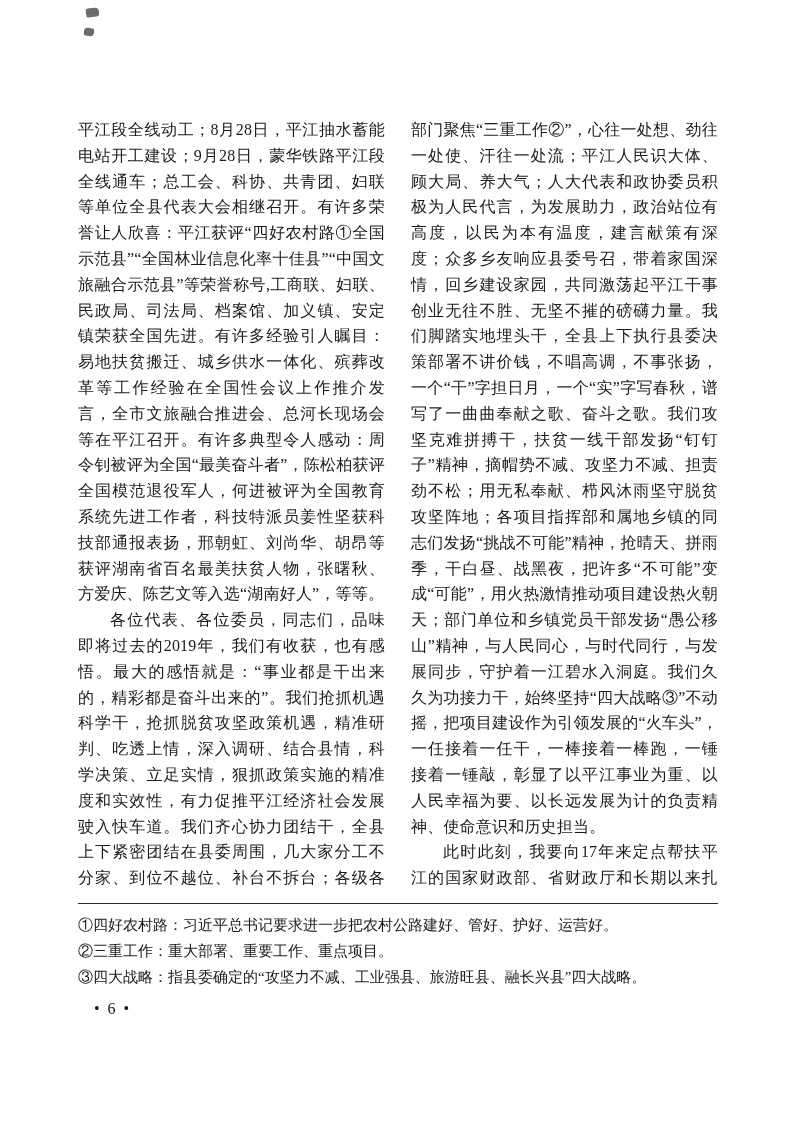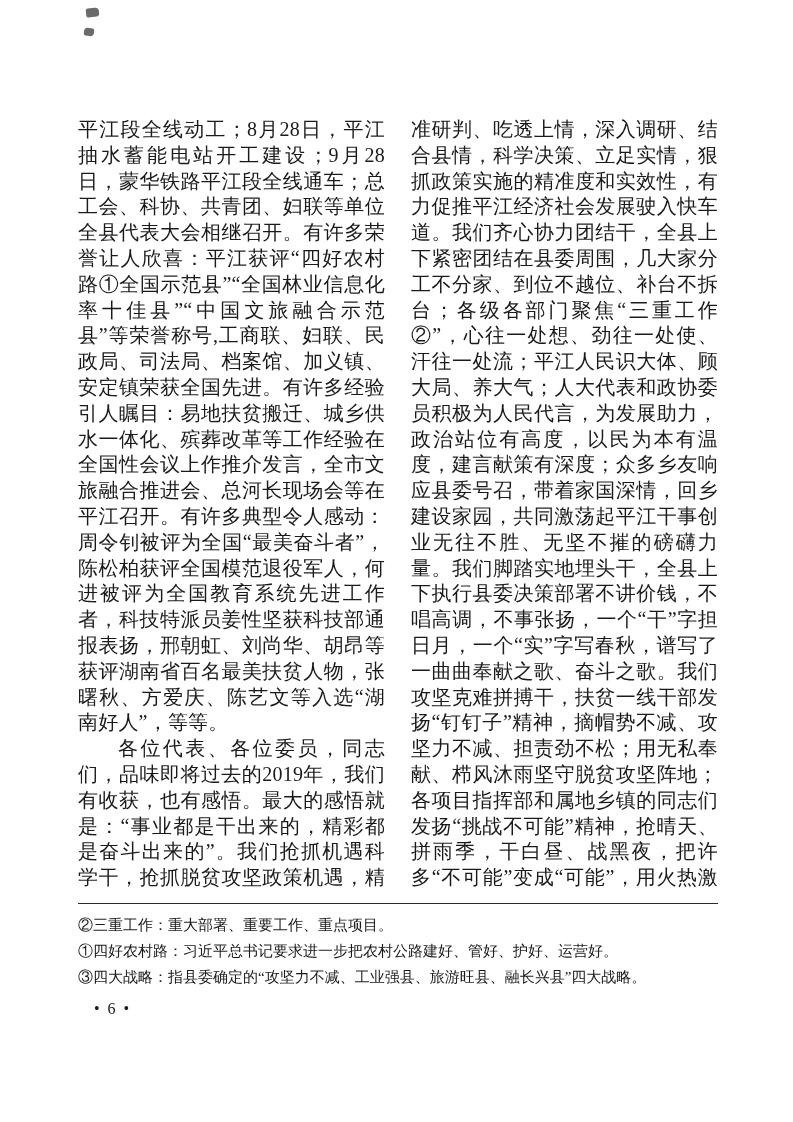--- a/index.html
+++ b/index.html
@@ -30,21 +30,21 @@
   .text-columns {
     position: absolute;
     left: 78px;
     top: 117px;
     width: 640px;
     height: 776px;
     column-count: 2;
     column-gap: 26px;
     column-fill: auto;
     overflow: hidden;
-    font-size: 20px;
+    font-size: 16px;
     line-height: 25.8px;
     text-align: justify;
     letter-spacing: 0.2px;
   }
   .para {
     margin: 0;
     text-indent: 2em;
     word-break: break-all;
   }
   .para.no-indent {
@@ -91,20 +91,20 @@
 
   <main class="text-columns">
     <p class="para no-indent">平江段全线动工；8月28日，平江抽水蓄能电站开工建设；9月28日，蒙华铁路平江段全线通车；总工会、科协、共青团、妇联等单位全县代表大会相继召开。有许多荣誉让人欣喜：平江获评“四好农村路①全国示范县”“全国林业信息化率十佳县”“中国文旅融合示范县”等荣誉称号,工商联、妇联、民政局、司法局、档案馆、加义镇、安定镇荣获全国先进。有许多经验引人瞩目：易地扶贫搬迁、城乡供水一体化、殡葬改革等工作经验在全国性会议上作推介发言，全市文旅融合推进会、总河长现场会等在平江召开。有许多典型令人感动：周令钊被评为全国“最美奋斗者”，陈松柏获评全国模范退役军人，何进被评为全国教育系统先进工作者，科技特派员姜性坚获科技部通报表扬，邢朝虹、刘尚华、胡昂等获评湖南省百名最美扶贫人物，张曙秋、方爱庆、陈艺文等入选“湖南好人”，等等。</p>
     <p class="para">各位代表、各位委员，同志们，品味即将过去的2019年，我们有收获，也有感悟。最大的感悟就是：“事业都是干出来的，精彩都是奋斗出来的”。我们抢抓机遇科学干，抢抓脱贫攻坚政策机遇，精准研判、吃透上情，深入调研、结合县情，科学决策、立足实情，狠抓政策实施的精准度和实效性，有力促推平江经济社会发展驶入快车道。我们齐心协力团结干，全县上下紧密团结在县委周围，几大家分工不分家、到位不越位、补台不拆台；各级各部门聚焦“三重工作②”，心往一处想、劲往一处使、汗往一处流；平江人民识大体、顾大局、养大气；人大代表和政协委员积极为人民代言，为发展助力，政治站位有高度，以民为本有温度，建言献策有深度；众多乡友响应县委号召，带着家国深情，回乡建设家园，共同激荡起平江干事创业无往不胜、无坚不摧的磅礴力量。我们脚踏实地埋头干，全县上下执行县委决策部署不讲价钱，不唱高调，不事张扬，一个“干”字担日月，一个“实”字写春秋，谱写了一曲曲奉献之歌、奋斗之歌。我们攻坚克难拼搏干，扶贫一线干部发扬“钉钉子”精神，摘帽势不减、攻坚力不减、担责劲不松；用无私奉献、栉风沐雨坚守脱贫攻坚阵地；各项目指挥部和属地乡镇的同志们发扬“挑战不可能”精神，抢晴天、拼雨季，干白昼、战黑夜，把许多“不可能”变成“可能”，用火热激情推动项目建设热火朝天；部门单位和乡镇党员干部发扬“愚公移山”精神，与人民同心，与时代同行，与发展同步，守护着一江碧水入洞庭。我们久久为功接力干，始终坚持“四大战略③”不动摇，把项目建设作为引领发展的“火车头”，一任接着一任干，一棒接着一棒跑，一锤接着一锤敲，彰显了以平江事业为重、以人民幸福为要、以长远发展为计的负责精神、使命意识和历史担当。</p>
     <p class="para">此时此刻，我要向17年来定点帮扶平江的国家财政部、省财政厅和长期以来扎根平江脱贫攻坚战场的6家省直单位、144家市直部门、5个市辖区的领导同志们鞠躬致谢！</p>
 
   </main>
 
   <footer class="footnotes">
     <div class="rule"></div>
+    <p class="fn">①四好农村路：习近平总书记要求进一步把农村公路建好、管好、护好、运营好。</p>
     <p class="fn">②三重工作：重大部署、重要工作、重点项目。</p>
-    <p class="fn">①四好农村路：习近平总书记要求进一步把农村公路建好、管好、护好、运营好。</p>
     <p class="fn">③四大战略：指县委确定的“攻坚力不减、工业强县、旅游旺县、融长兴县”四大战略。</p>
   </footer>
 
   <div class="page-number">• 6 •</div>
 
 </div>
 
 </body></html>

